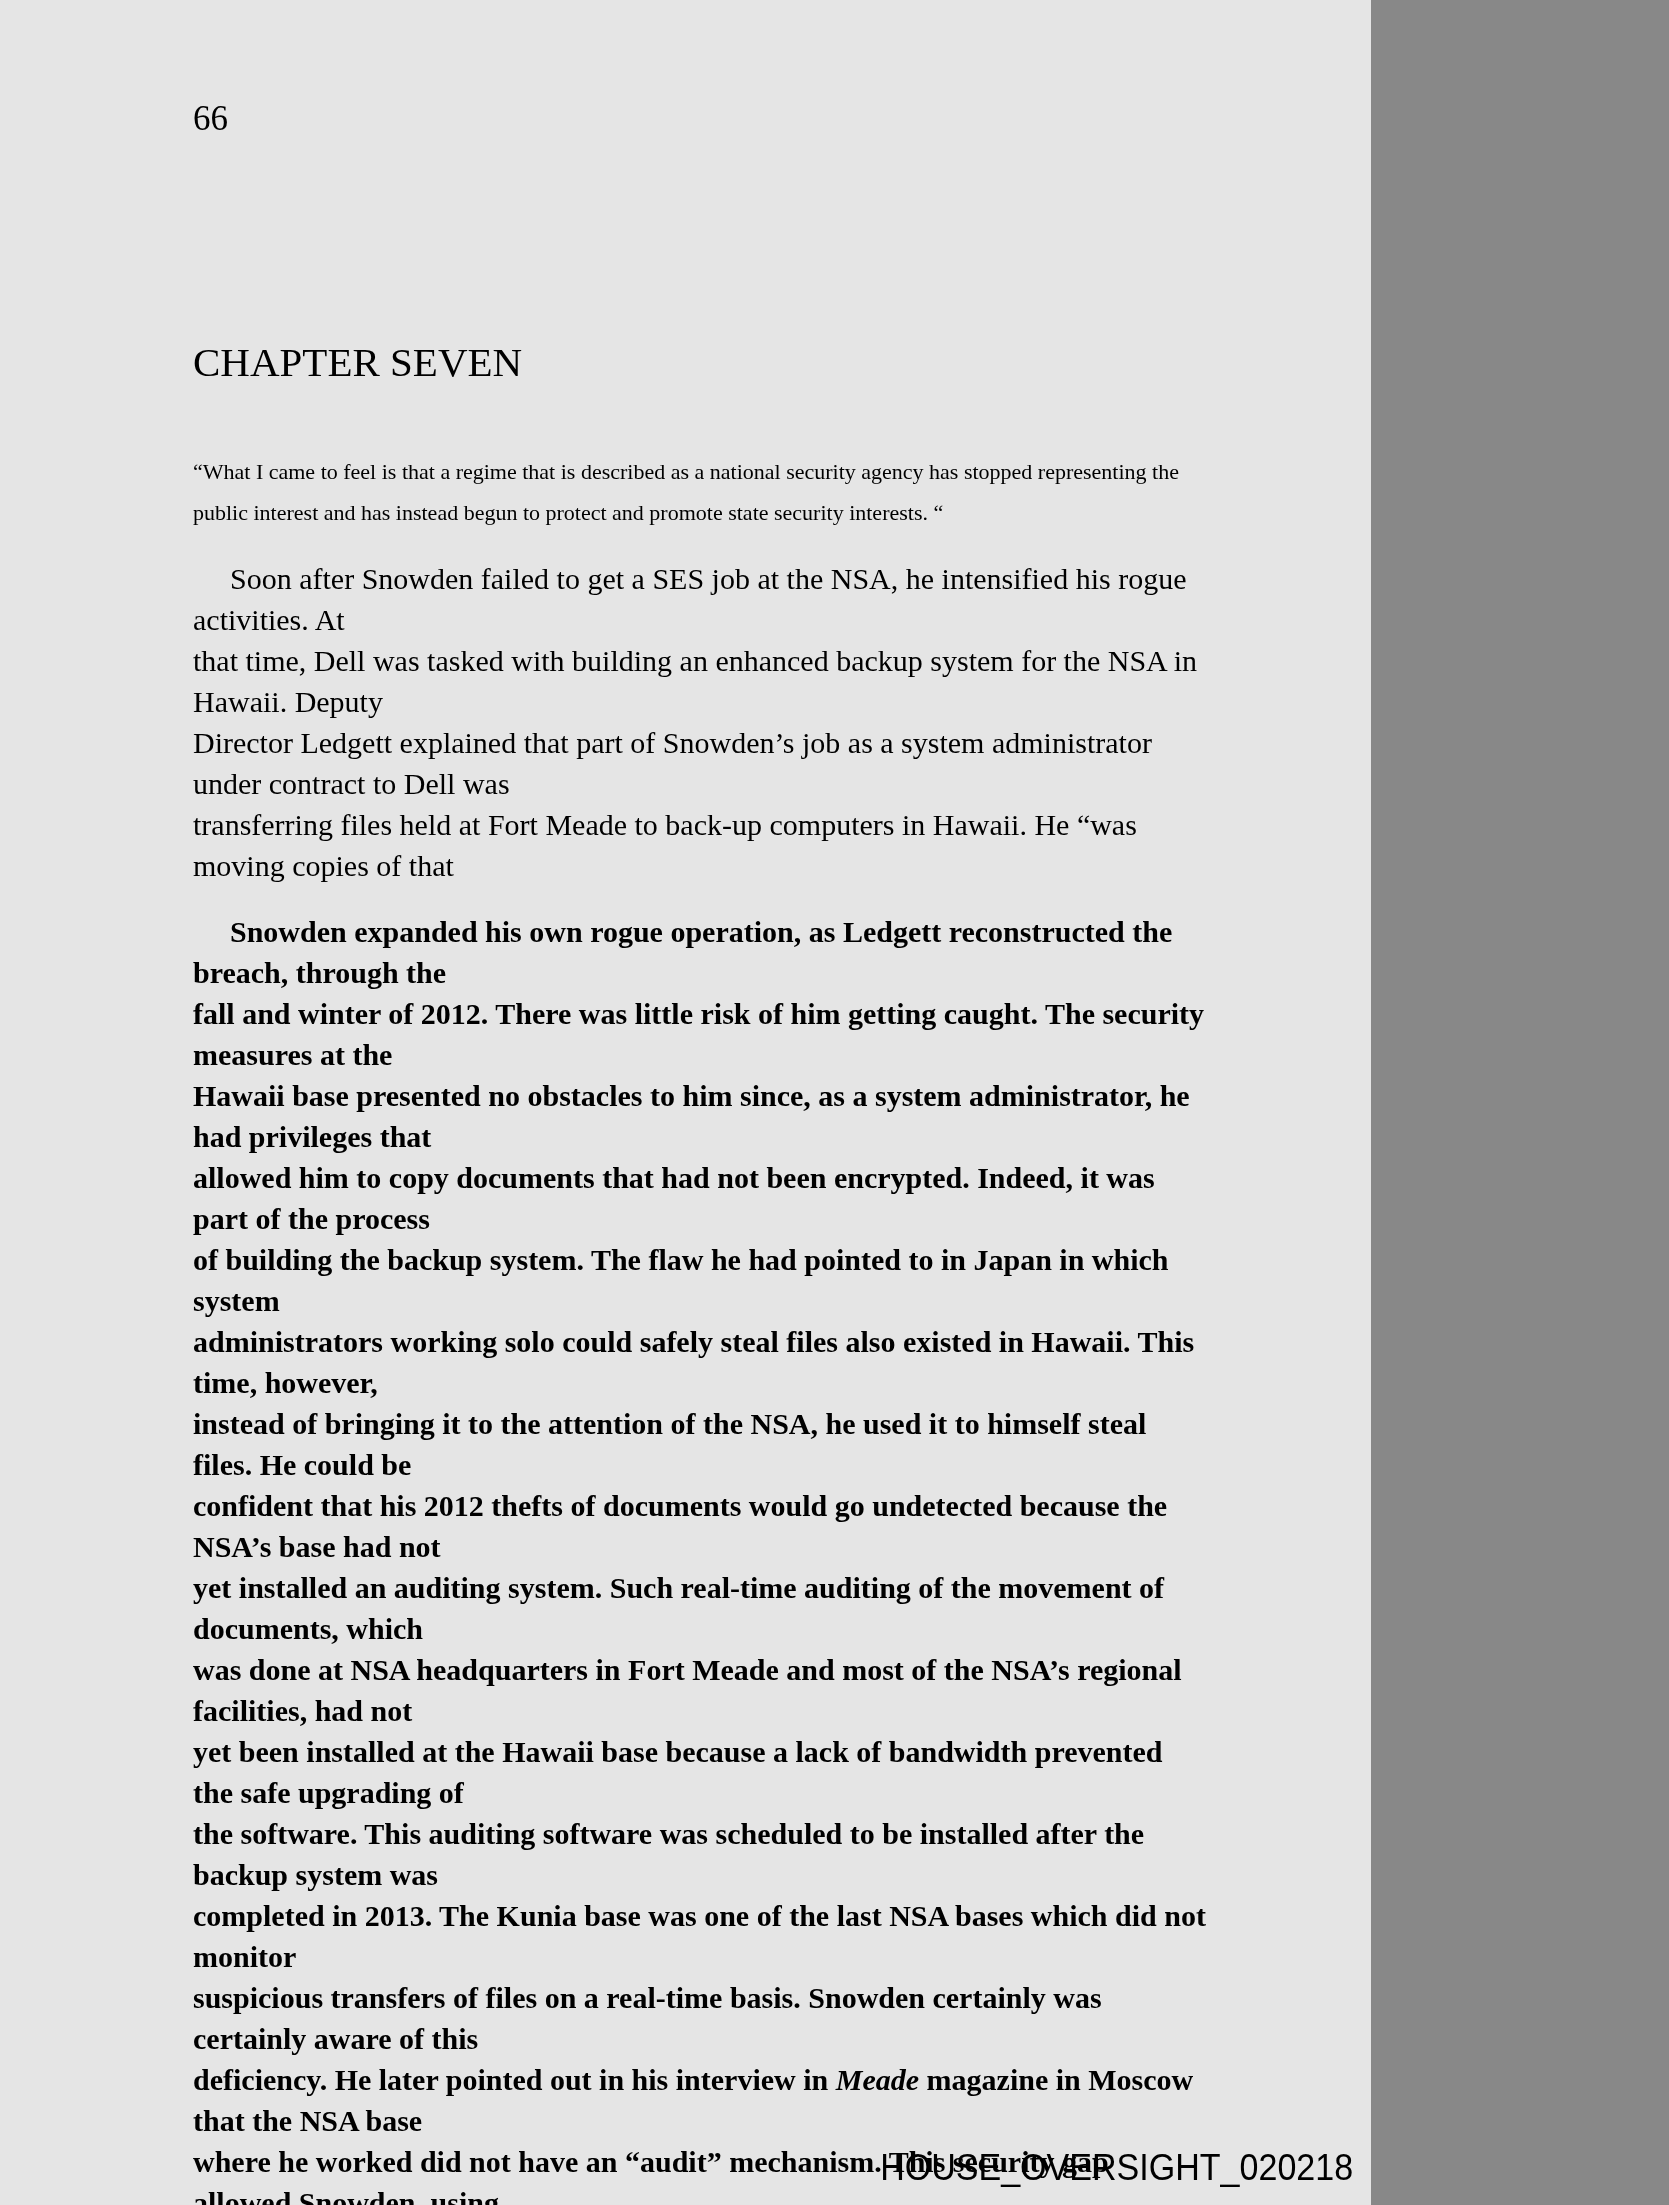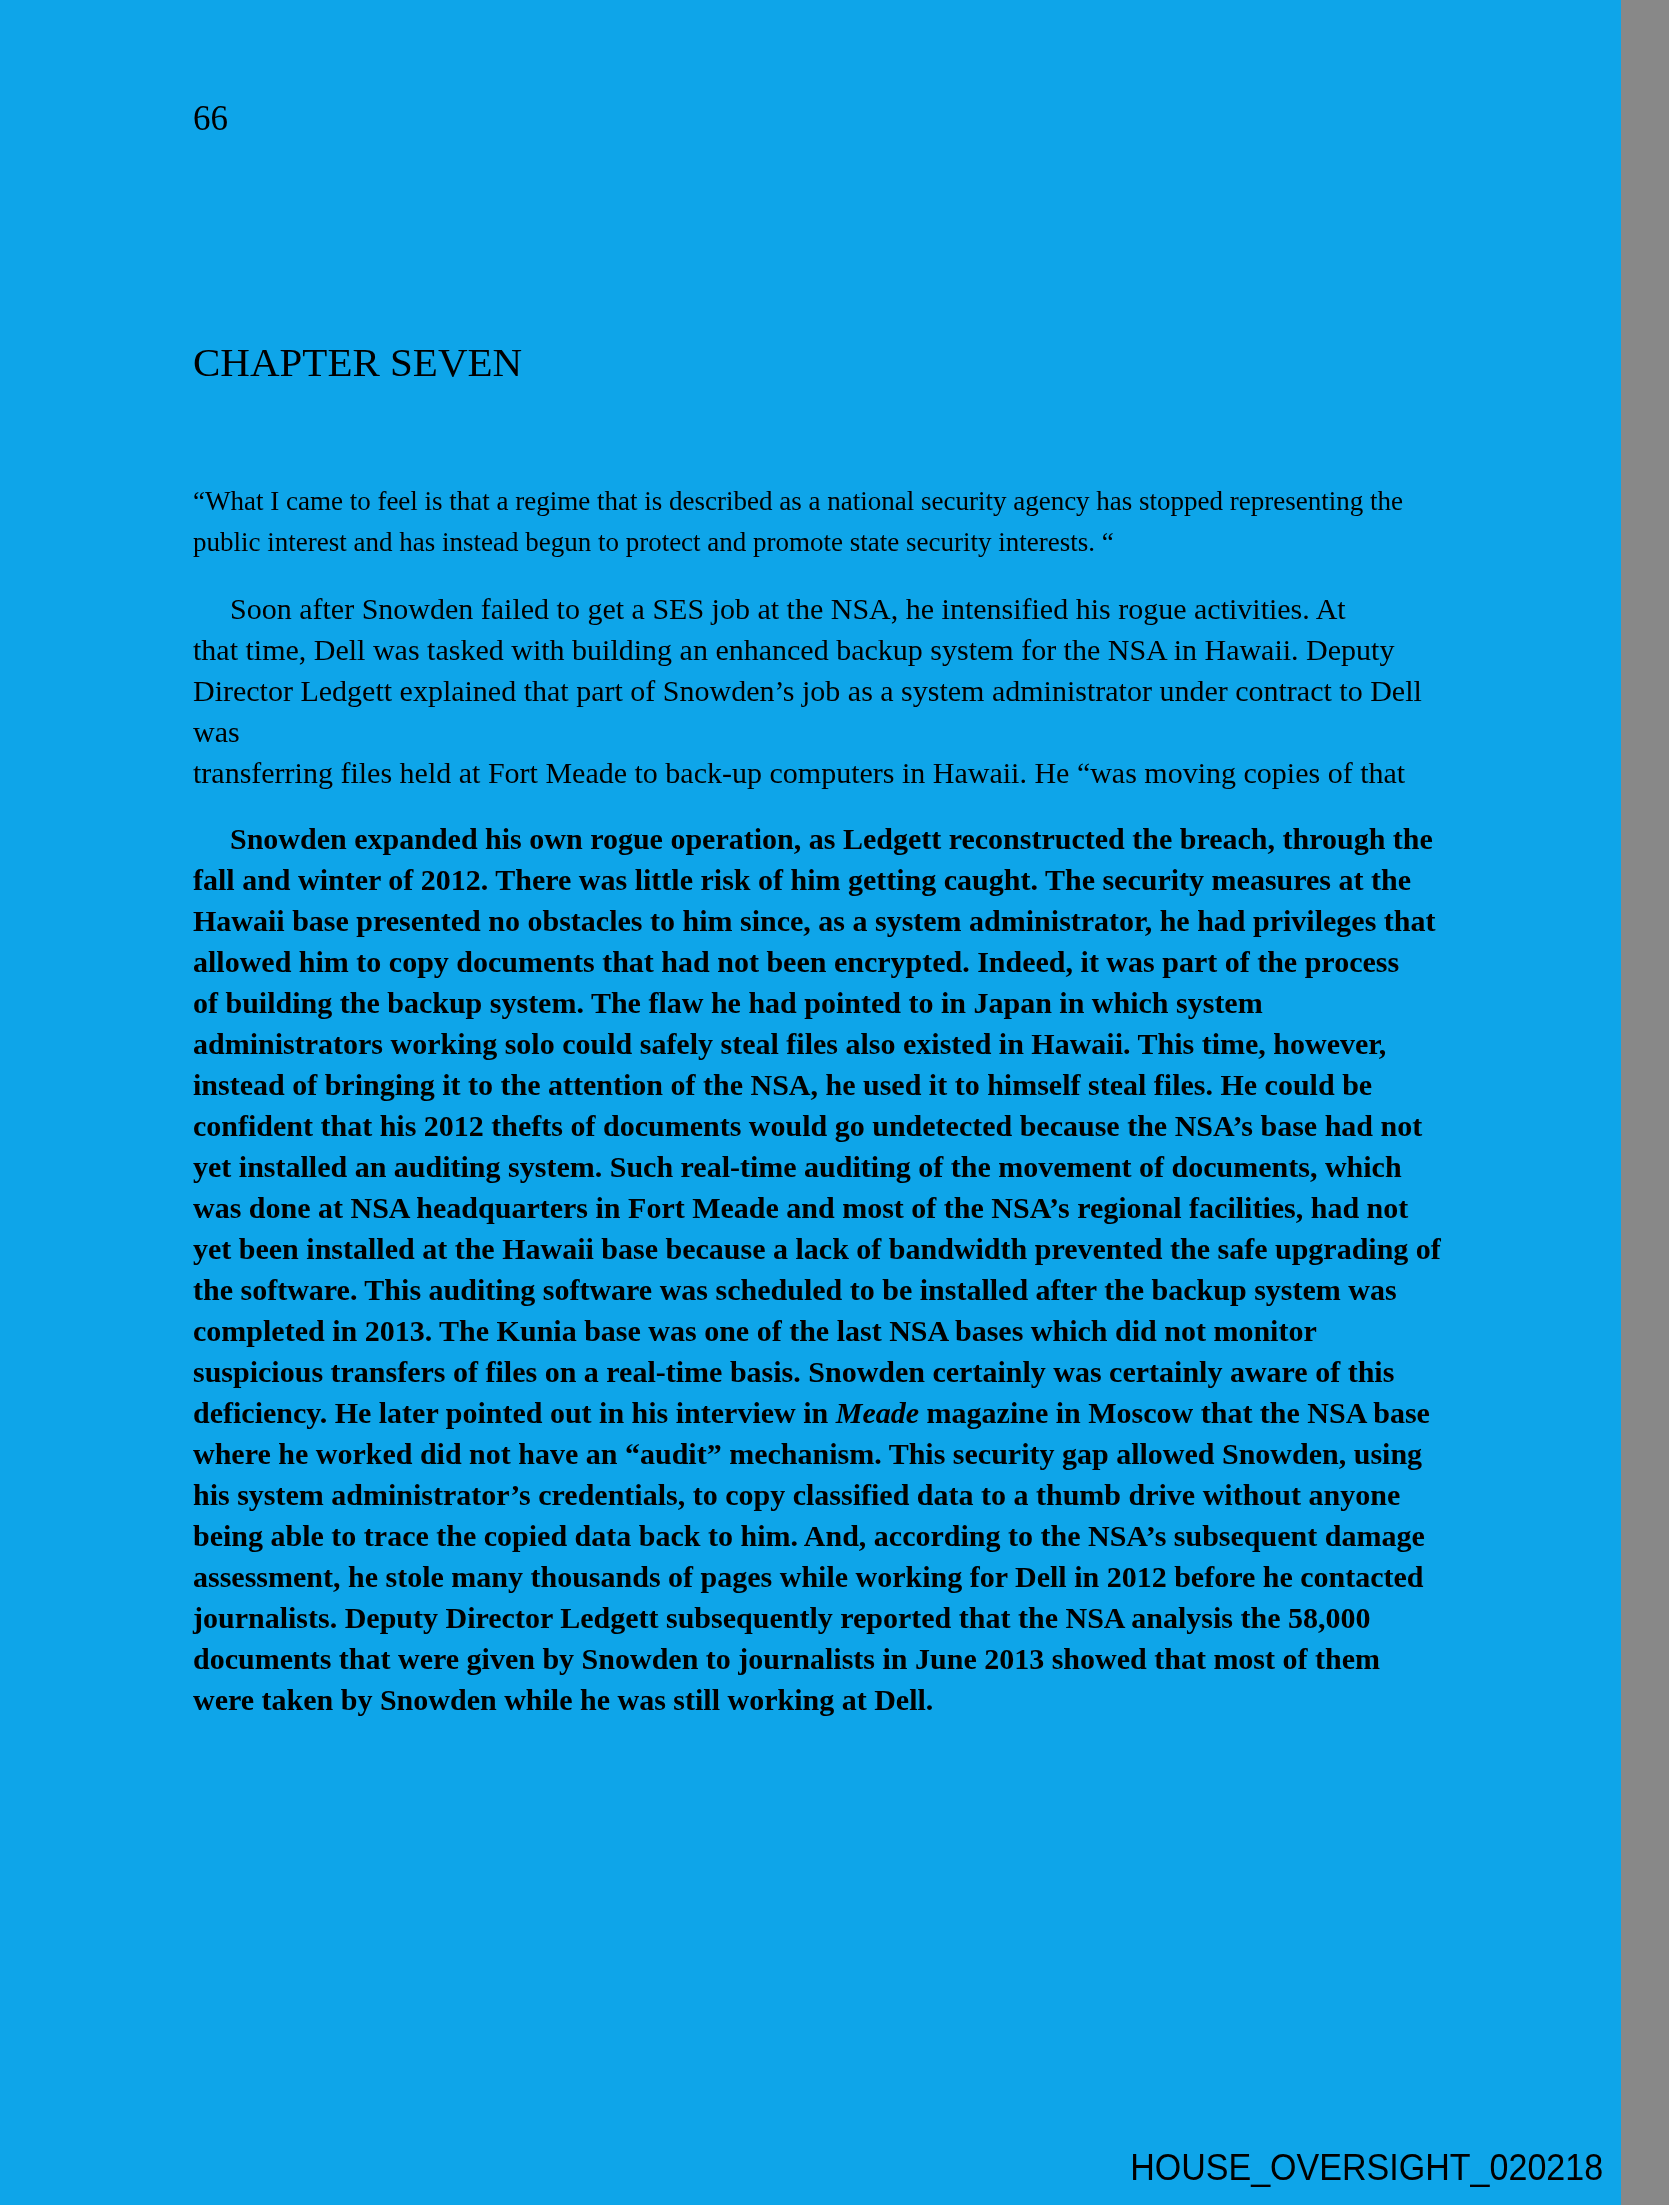--- a/index.html
+++ b/index.html
@@ -2,23 +2,23 @@
 <html style="font-size:10.5px"><head>
 <meta charset="utf-8">
 <style>
   html, body {
     margin: 0;
     padding: 0;
     background: #888;
   }
   .page {
     position: relative;
-    width: 1621px;
+    width: 1371px;
     height: 2205px;
-    background: #0ea5e9;
+    background: #e5e5e5;
     color: #000000;
     font-family: "Liberation Serif", "DejaVu Serif", serif;
     overflow: hidden;
   }
   .content {
     padding: 98px 164px 0 193px;
   }
   .page-number {
     font-size: 35px;
     line-height: 41px;
@@ -27,22 +27,22 @@
     margin-top: 203px;
     font-size: 41px;
     line-height: 41px;
   }
   .chapter-title {
     margin-top: 29px;
     font-size: 33px;
     line-height: 41px;
   }
   .epigraph-quote {
-    margin-top: 98px;
-    font-size: 27px;
+    margin-top: 68px;
+    font-size: 22px;
     line-height: 41px;
     white-space: pre-line;
   }
   .epigraph-attribution {
     margin-top: 21px;
     padding-left: 65px;
     font-size: 30px;
     line-height: 41px;
   }
   .para {

